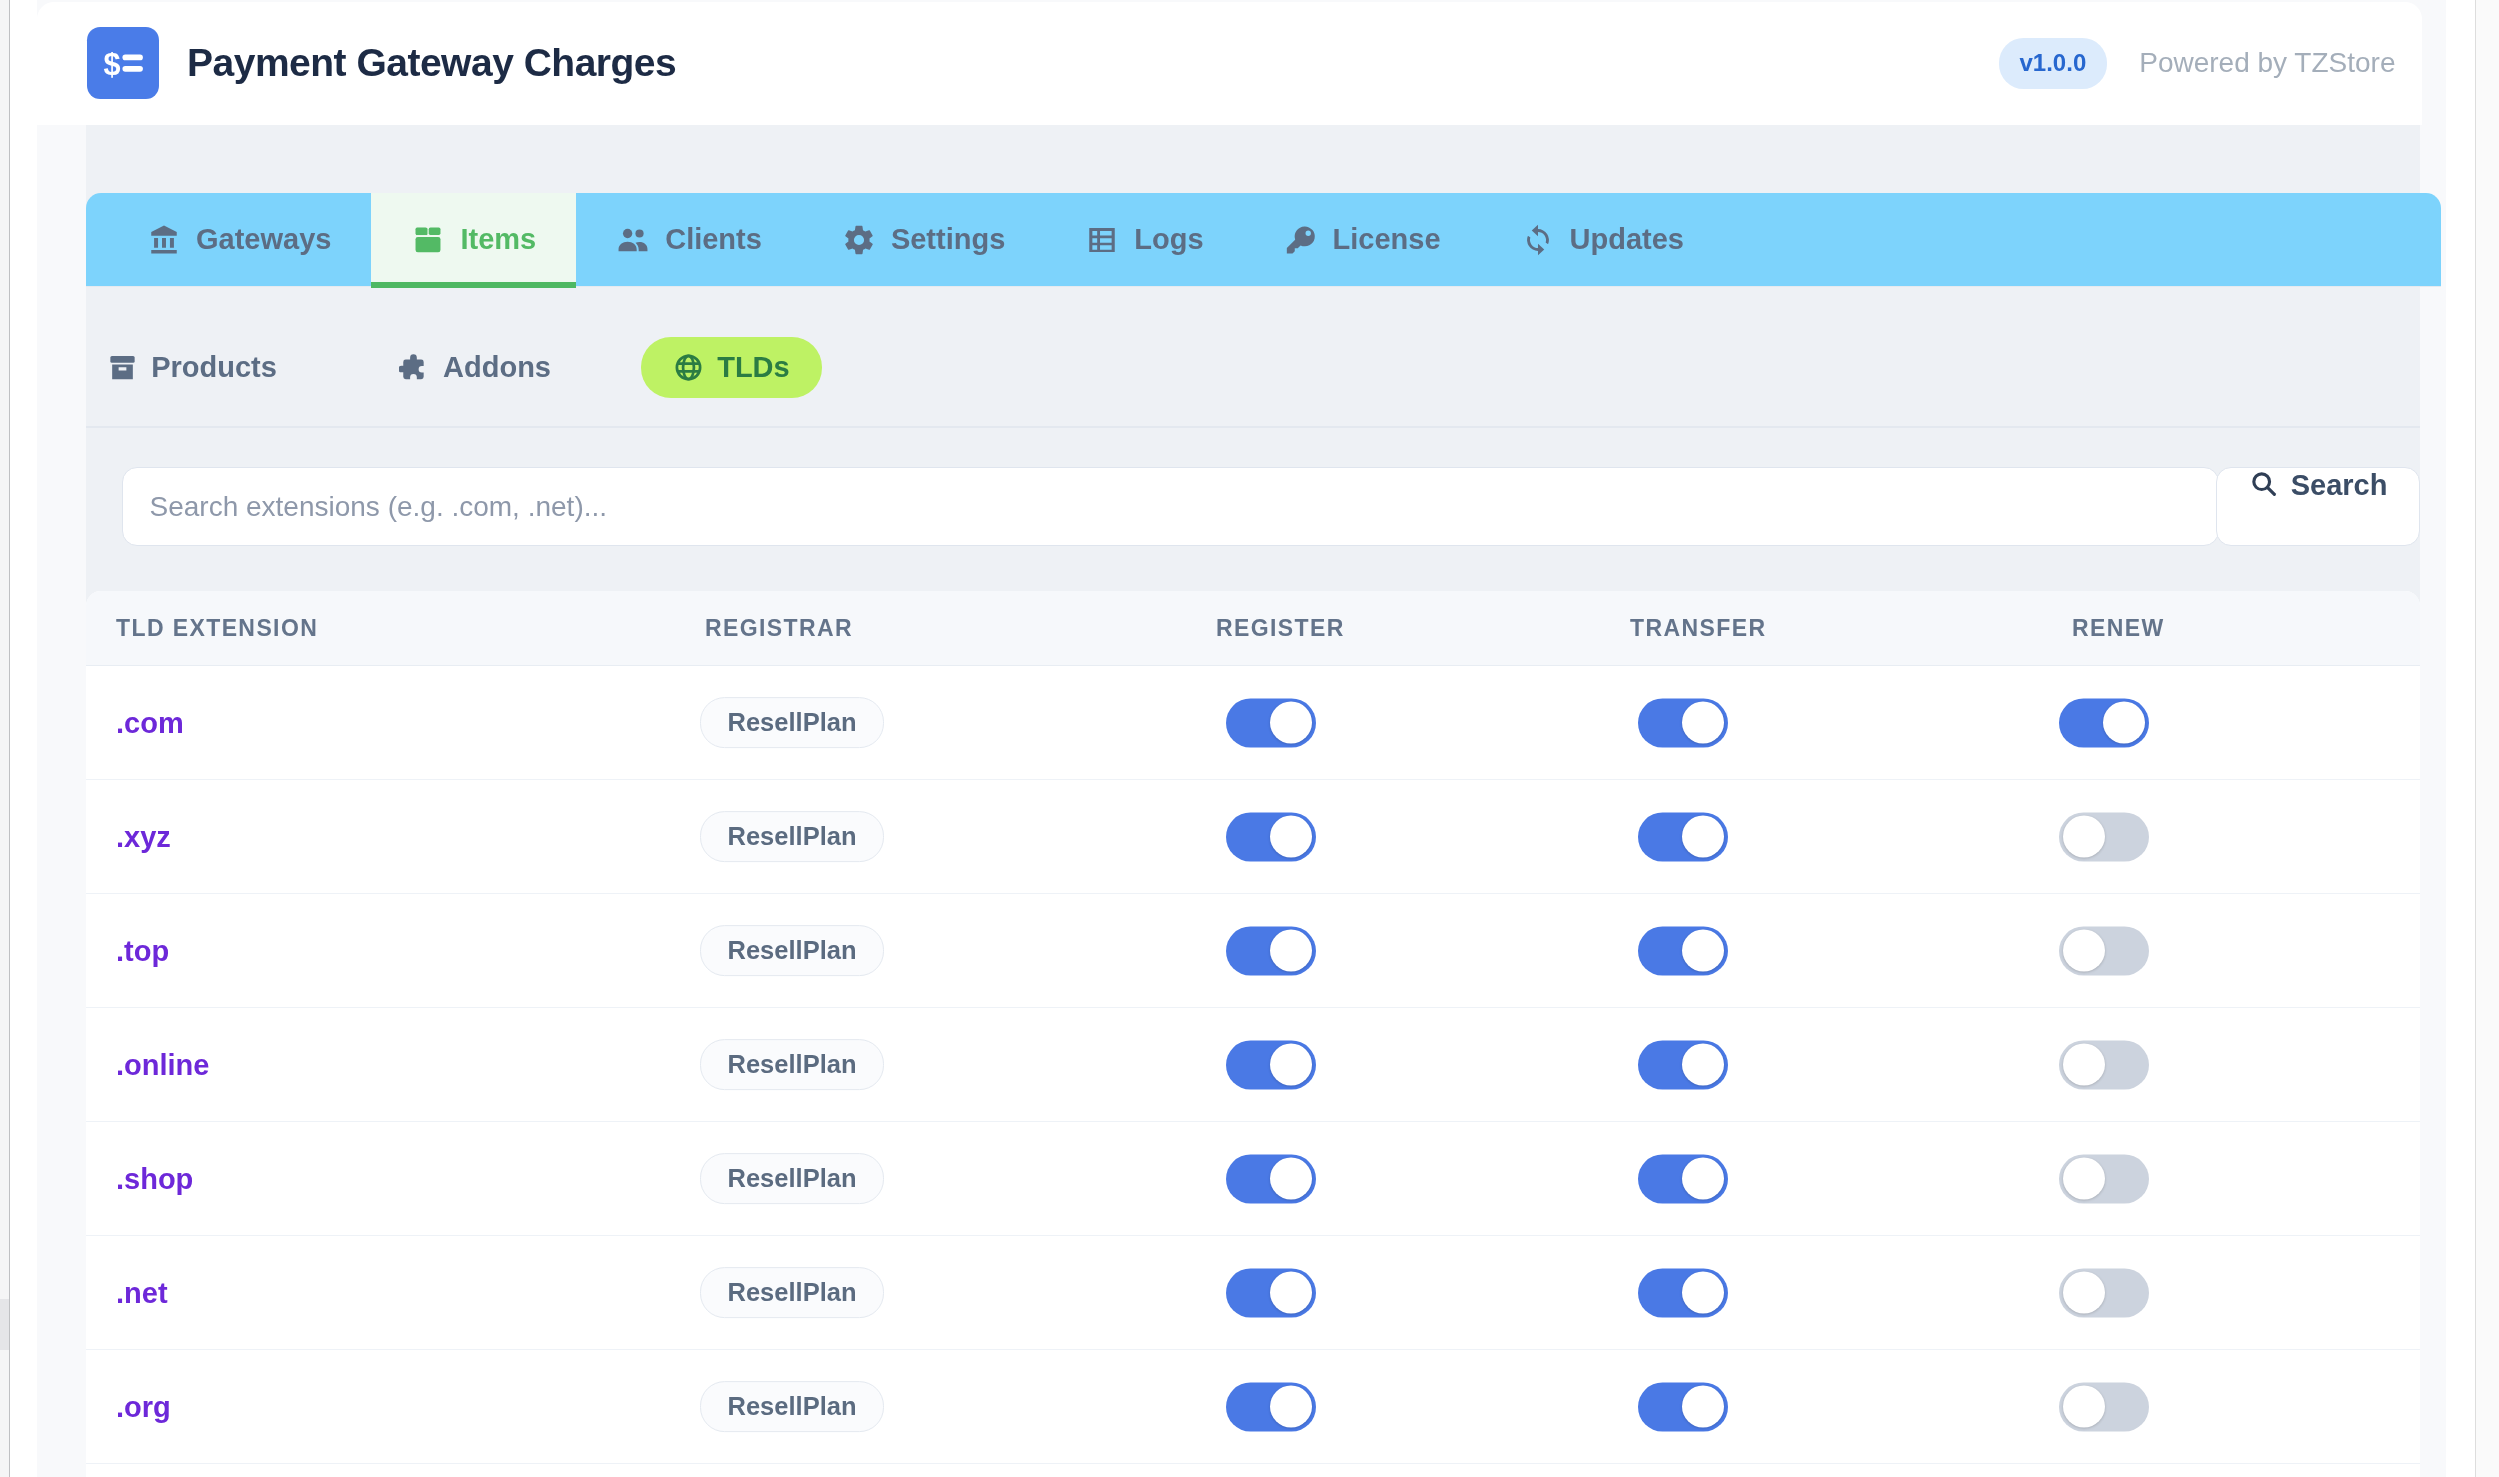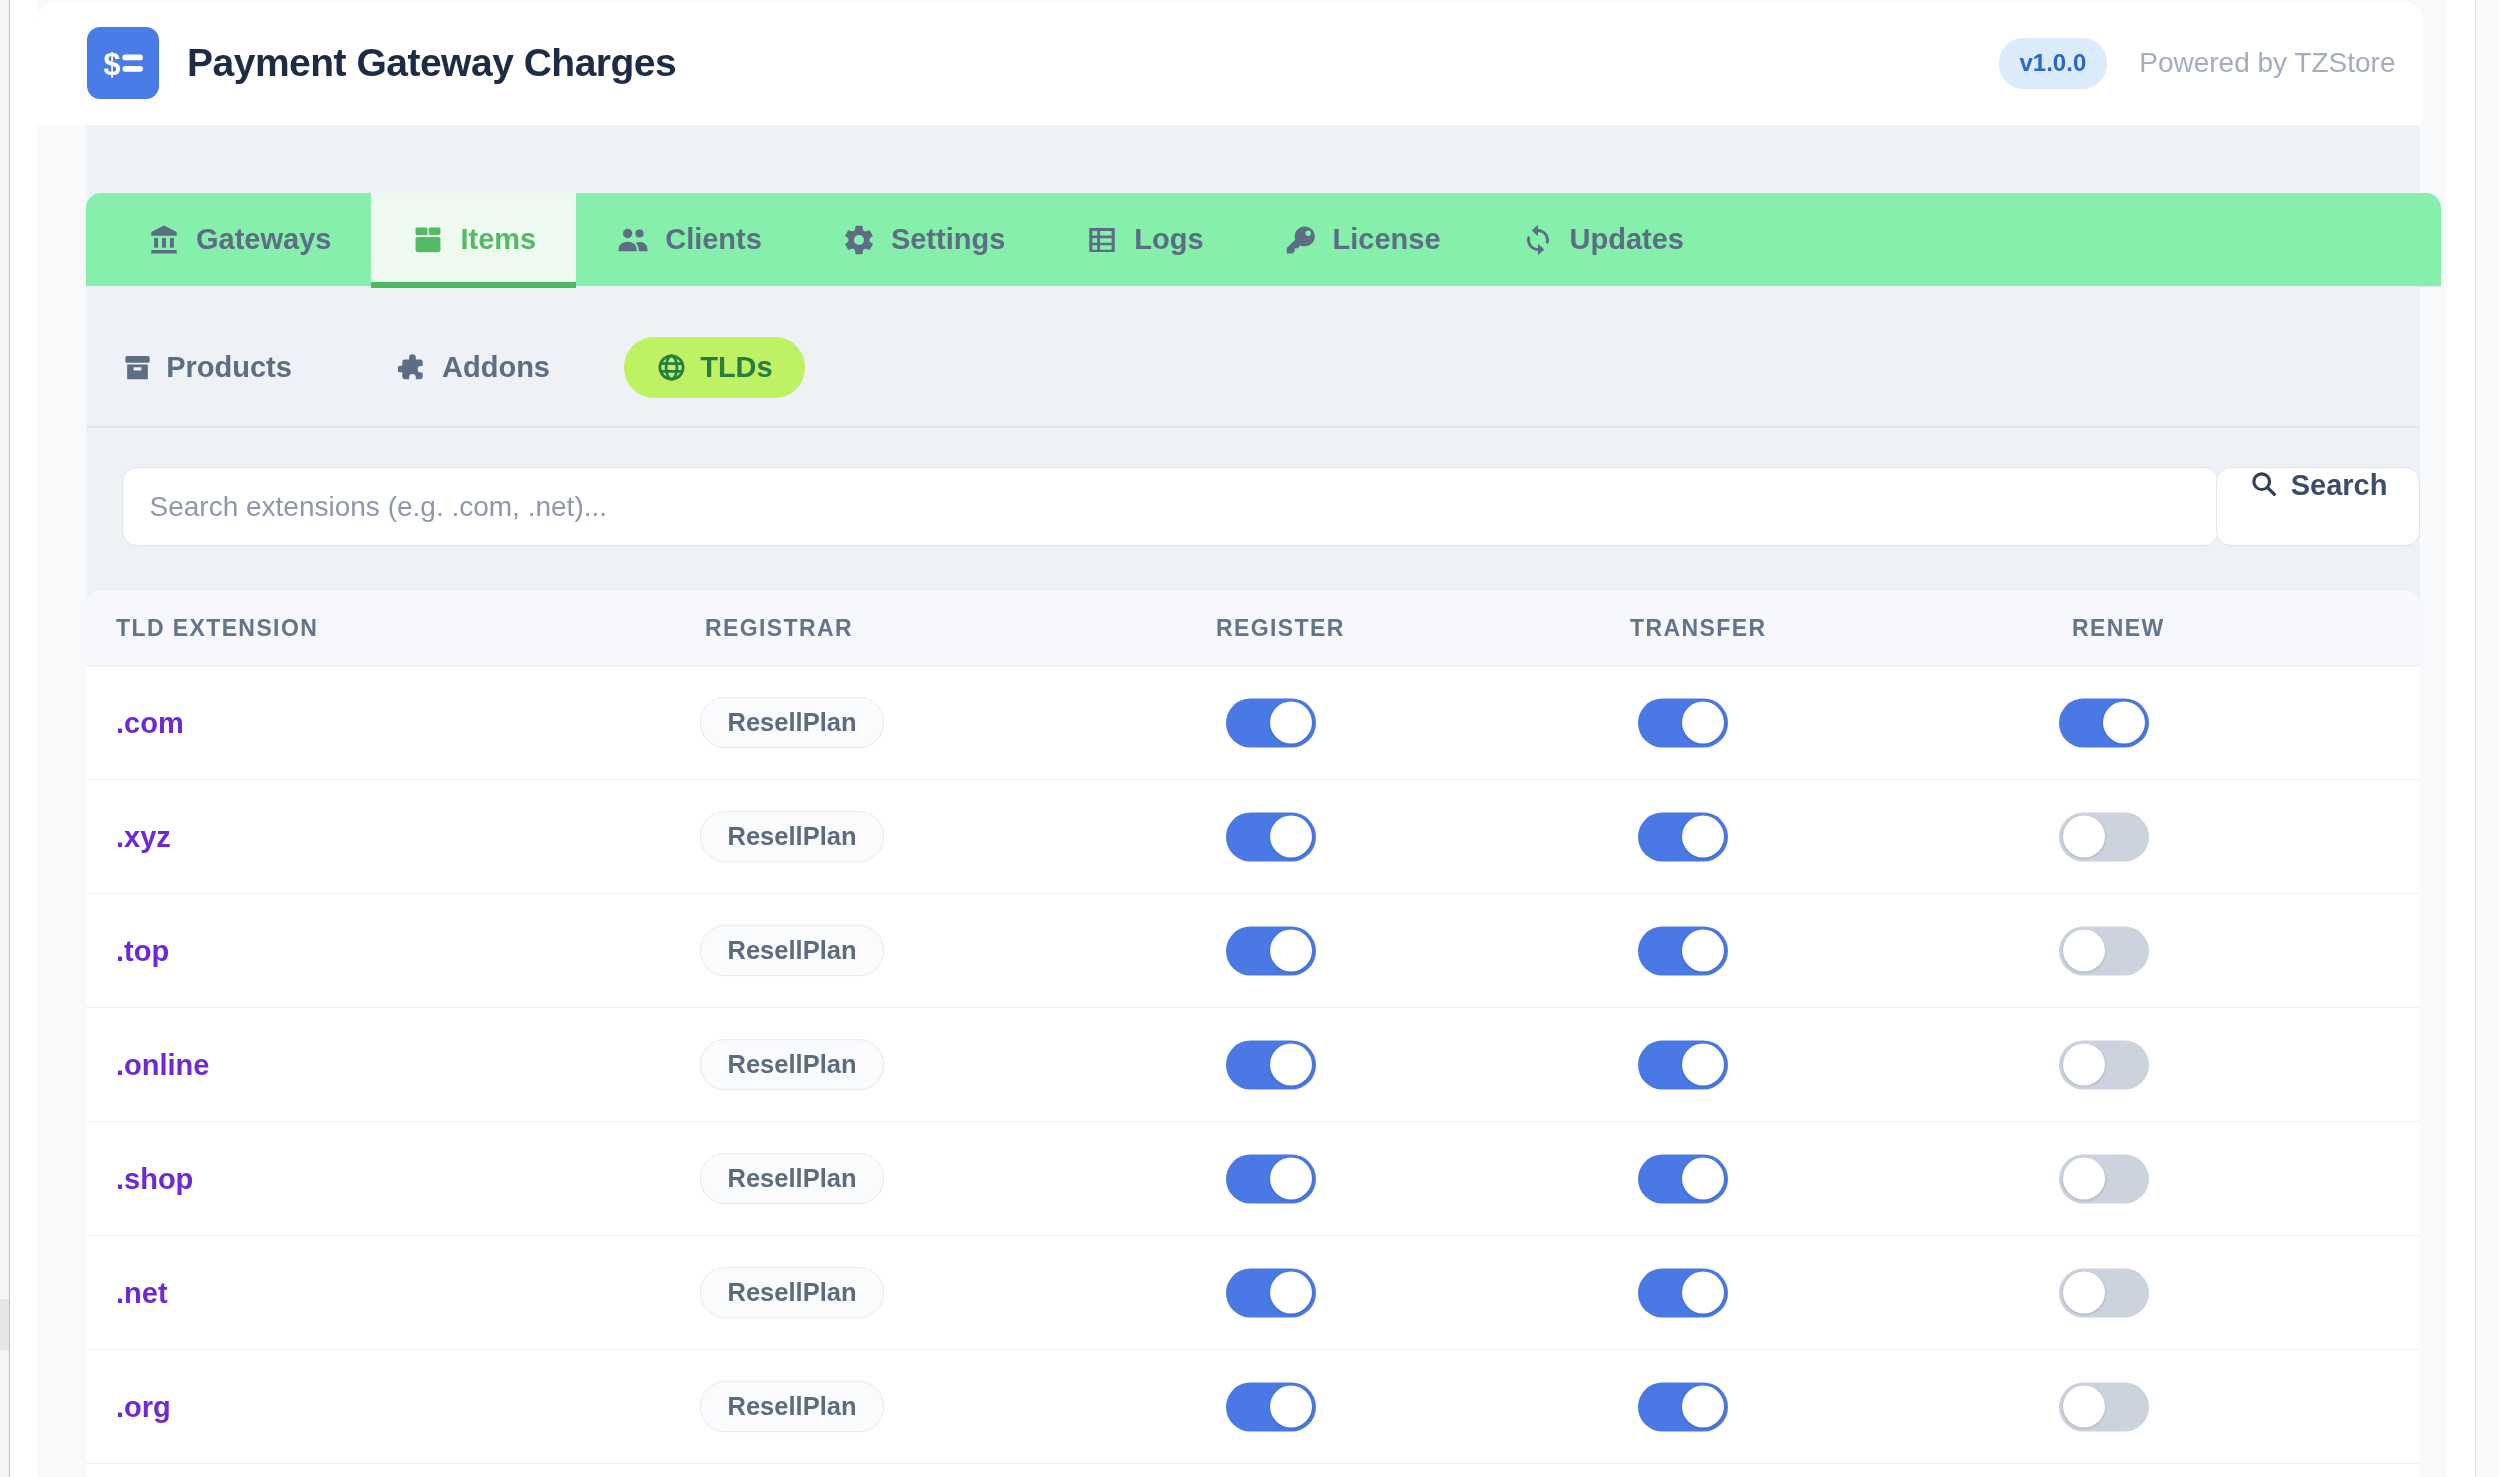--- a/index.html
+++ b/index.html
@@ -24,32 +24,32 @@
   .page-title{font-size:39px;font-weight:700;color:#1d2b45;letter-spacing:-0.5px;}
   .header-right{margin-left:auto;margin-right:26.5px;display:flex;align-items:center;gap:32px;}
   .ver-badge{background:#dcebfc;color:#2767cf;font-size:24px;font-weight:700;
              padding:11.4px 21px;border-radius:24.6px;}
   .powered{font-size:28px;color:#a4aeba;}
 
   
   .content-bg{position:absolute;left:86px;top:125px;width:2334px;height:1353px;background:#eef1f5;}
 
   
-  .tabbar{position:absolute;left:86px;top:193px;width:2334px;height:93px;background:#86efac;
+  .tabbar{position:absolute;left:86px;top:193px;width:2334px;height:93px;background:#7dd3fc;
           border-radius:15px 15px 0 0;border-bottom:1.9px solid #e5eaf0;display:flex;
           align-items:stretch;padding-left:21px;box-sizing:content-box;}
   .tab{position:relative;display:flex;align-items:center;gap:15px;padding:0 40px;
        font-size:29px;font-weight:600;color:#5c6d84;cursor:pointer;}
   .tab .icon{display:flex;}
   .tab .icon svg{width:34px;height:34px;}
   .tab.active{background:#eef9f0;color:#53ba65;}
   .tab.active::after{content:"";position:absolute;left:0;right:0;bottom:-1.9px;height:5.7px;background:#4eb862;}
 
   
-  .subtabs{position:absolute;left:90px;top:337px;height:61px;display:flex;gap:42px;align-items:center;}
+  .subtabs{position:absolute;left:75px;top:337px;height:61px;display:flex;gap:58px;align-items:center;}
   .subtab{display:flex;align-items:center;gap:13.2px;height:61px;padding:0 32px;border-radius:30px;
           font-size:29px;font-weight:600;color:#5c6d84;cursor:pointer;}
   .subtab .icon svg{width:31px;height:31px;display:block;}
   .subtab.active{background:#bef264;color:#2b7c43;}
 
   .divider{position:absolute;left:86px;top:426px;width:2334px;height:1.9px;background:#e3e8ef;}
 
   
   .search-input{position:absolute;left:86px;top:467px;width:2097px;height:79px;box-sizing:border-box;
                 border:1.9px solid #dfe5ee;border-radius:15px;background:#ffffff;padding:0 26.5px;

